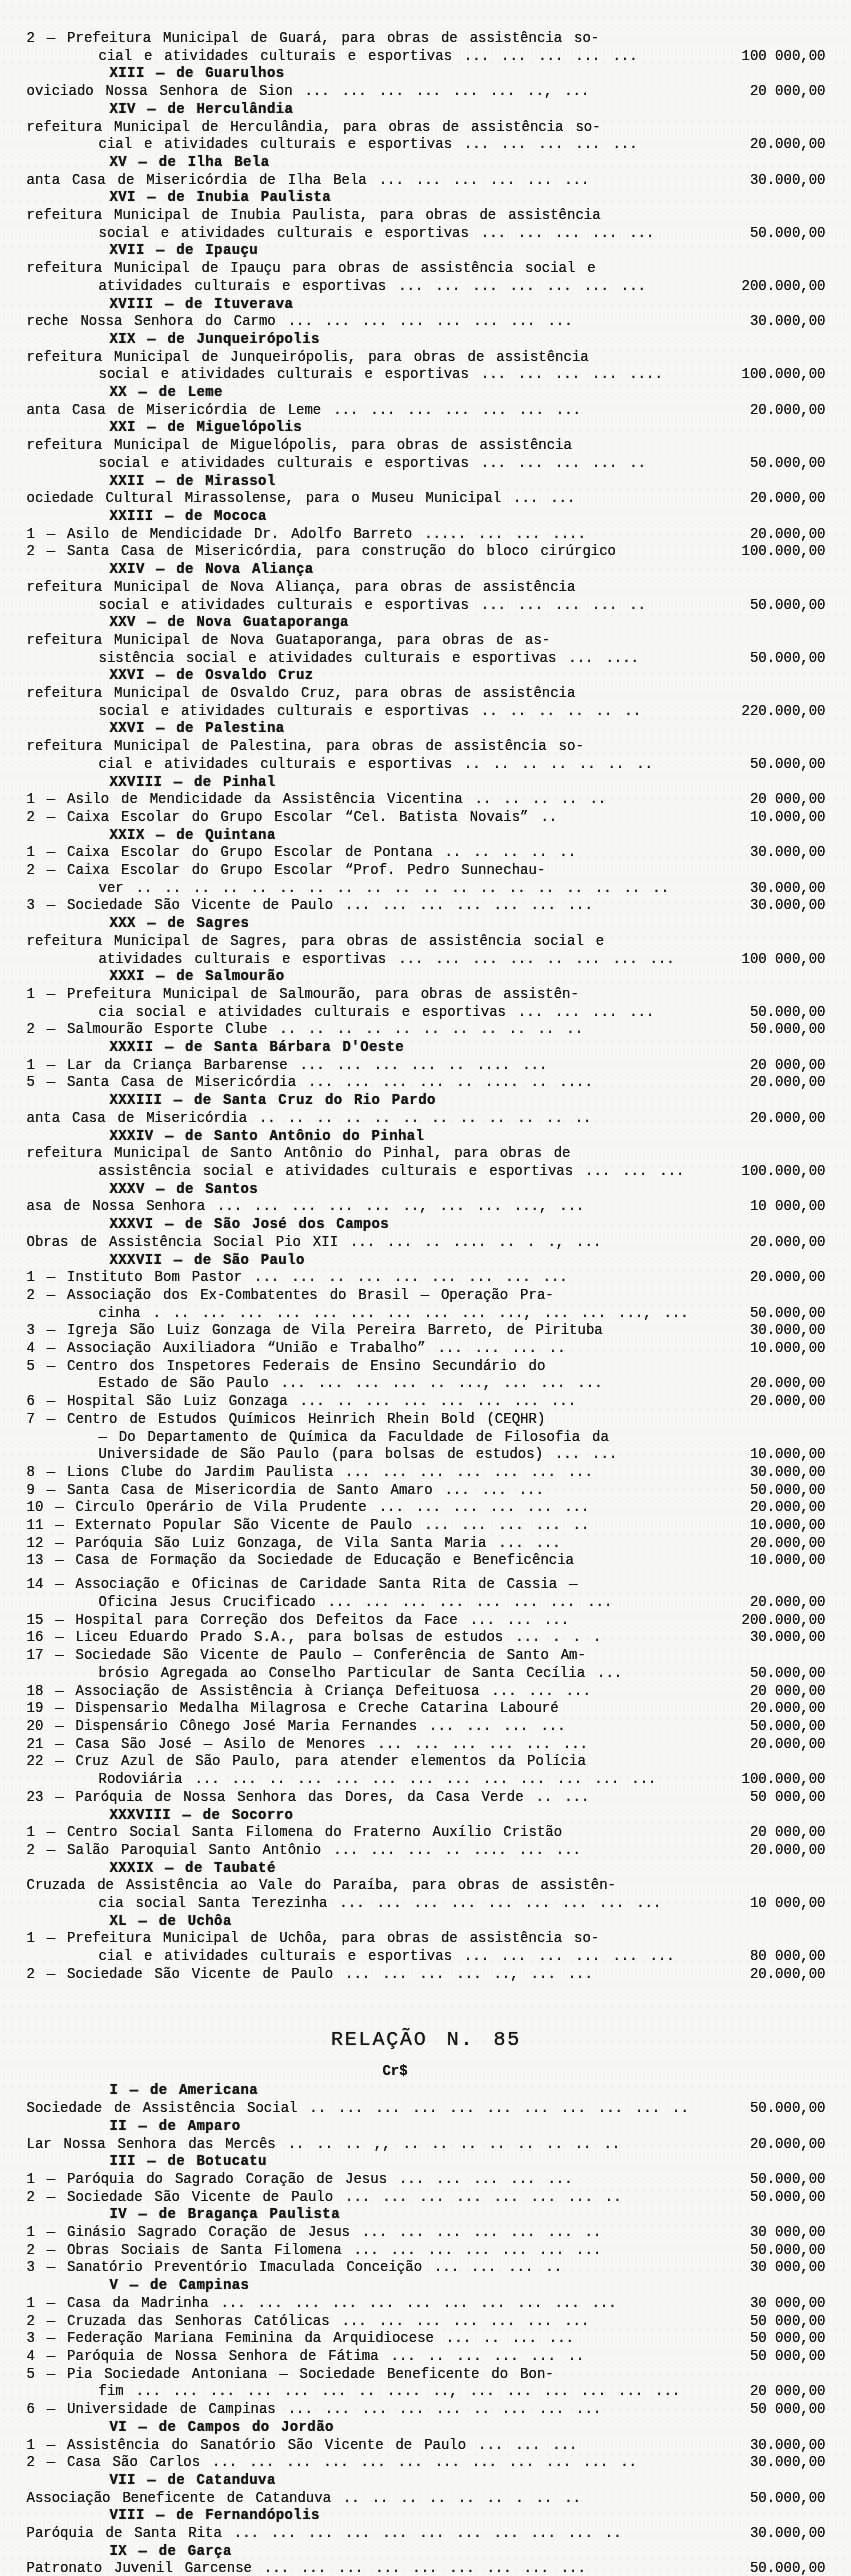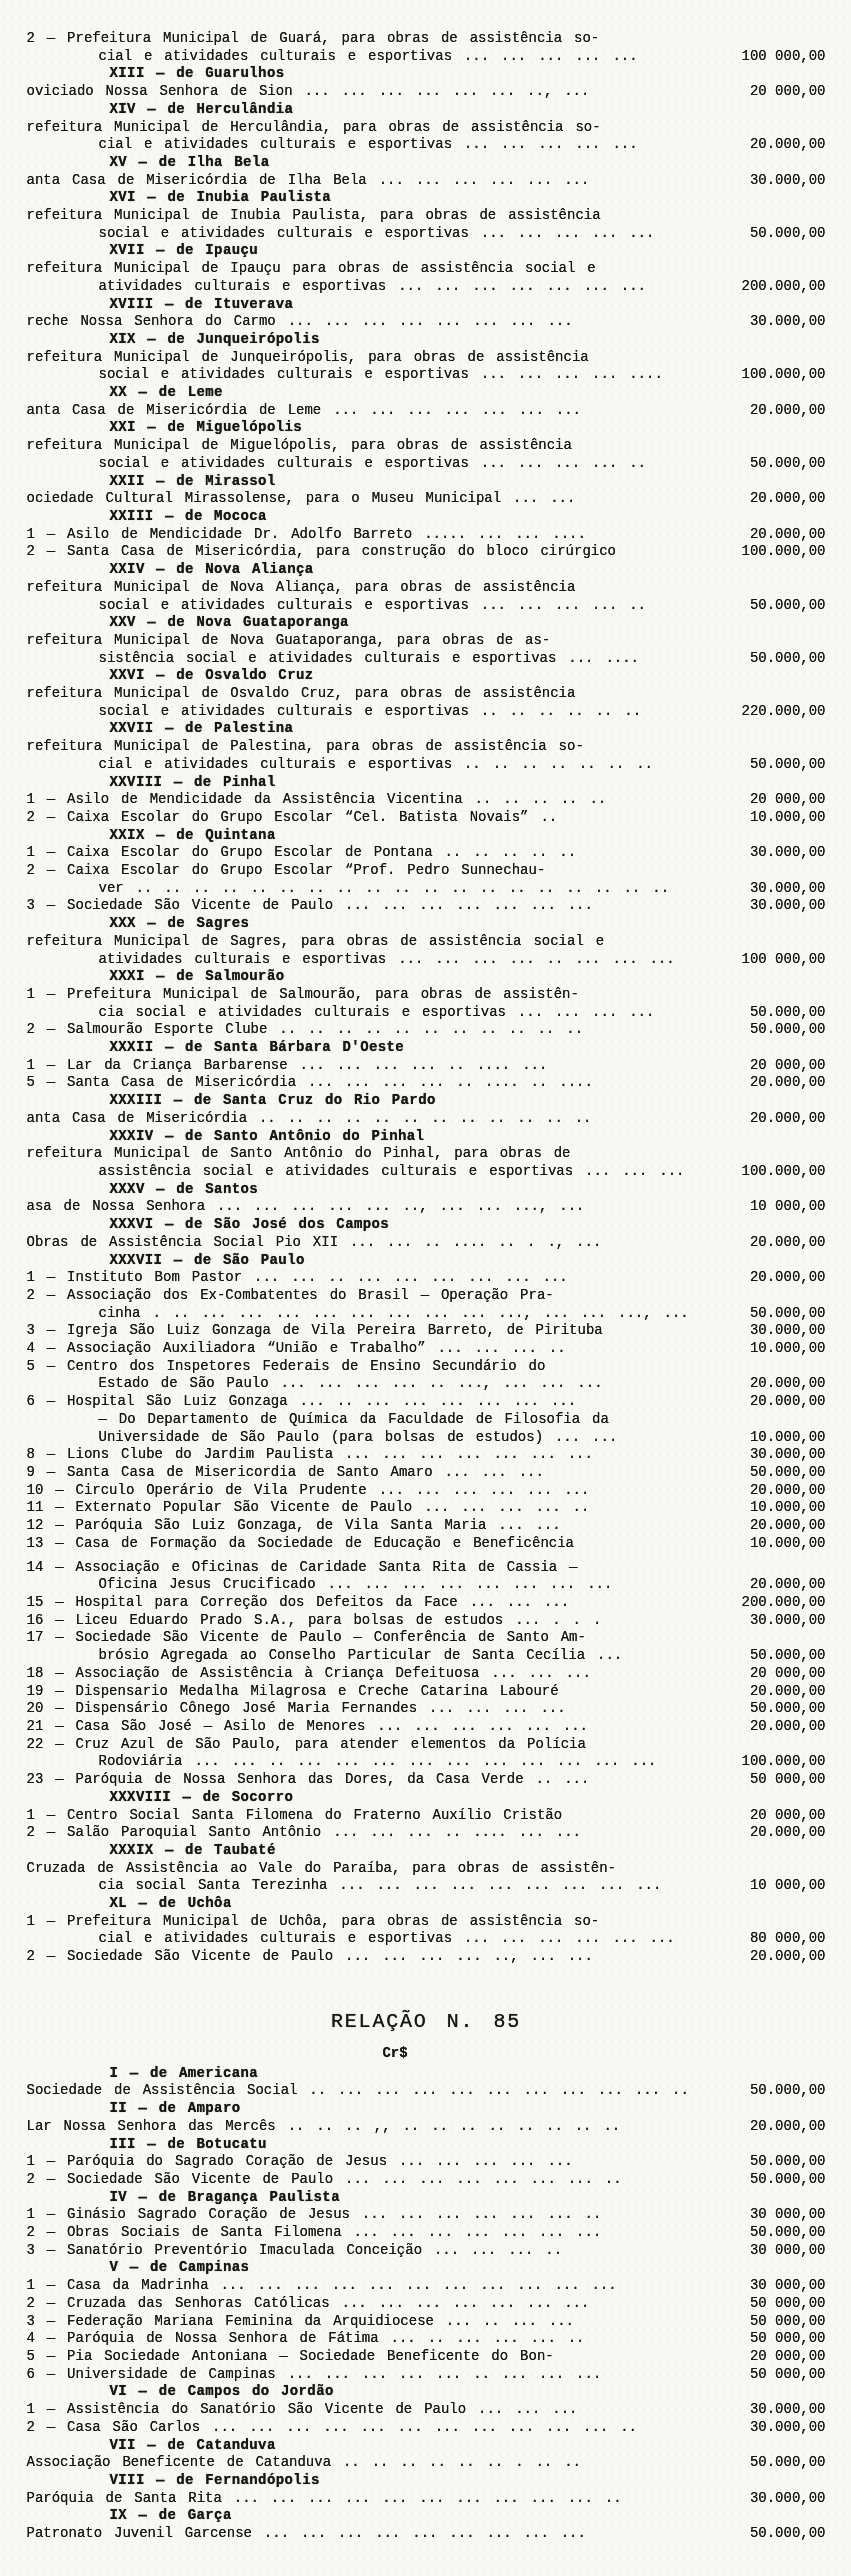--- a/index.html
+++ b/index.html
@@ -137,21 +137,21 @@
           <div class="line"><span>refeitura Municipal de Nova Guataporanga, para obras de as-</span></div>
           <div class="line cont"><span>sistência social e atividades culturais e esportivas ... ....</span></div>
           <span class="v">50.000,00</span>
         </div>
         <div class="row head"><span>XXVI — de Osvaldo Cruz</span></div>
         <div class="row item">
           <div class="line"><span>refeitura Municipal de Osvaldo Cruz, para obras de assistência</span></div>
           <div class="line cont"><span>social e atividades culturais e esportivas .. .. .. .. .. ..</span></div>
           <span class="v">220.000,00</span>
         </div>
-        <div class="row head"><span>XXVII — de Palestina</span></div>
+        <div class="row head"><span>XXVI — de Palestina</span></div>
         <div class="row item">
           <div class="line"><span>refeitura Municipal de Palestina, para obras de assistência so-</span></div>
           <div class="line cont"><span>cial e atividades culturais e esportivas .. .. .. .. .. .. ..</span></div>
           <span class="v">50.000,00</span>
         </div>
         <div class="row head"><span>XXVIII — de Pinhal</span></div>
         <div class="row item">
           <div class="line"><span>1 — Asilo de Mendicidade da Assistência Vicentina .. .. .. .. ..</span></div>
           <span class="v">20 000,00</span>
         </div>
@@ -240,20 +240,21 @@
         <div class="row item">
           <div class="line"><span>5 — Centro dos Inspetores Federais de Ensino Secundário do</span></div>
           <div class="line cont"><span>Estado de São Paulo ... ... ... ... .. ..., ... ... ...</span></div>
           <span class="v">20.000,00</span>
         </div>
         <div class="row item">
           <div class="line"><span>6 — Hospital São Luiz Gonzaga ... .. ... ... ... ... ... ...</span></div>
           <span class="v">20.000,00</span>
         </div>
         <div class="row item">
+          <div class="line"><span>7 — Centro de Estudos Químicos Heinrich Rhein Bold (CEQHR)</span></div>
           <div class="line cont"><span>— Do Departamento de Química da Faculdade de Filosofia da</span></div>
           <div class="line cont"><span>Universidade de São Paulo (para bolsas de estudos) ... ...</span></div>
           <span class="v">10.000,00</span>
         </div>
         <div class="row item">
           <div class="line"><span>8 — Lions Clube do Jardim Paulista ... ... ... ... ... ... ...</span></div>
           <span class="v">30.000,00</span>
         </div>
         <div class="row item">
           <div class="line"><span>9 — Santa Casa de Misericordia de Santo Amaro ... ... ...</span></div>
@@ -394,20 +395,21 @@
         <div class="row item">
           <div class="line"><span>3 — Federação Mariana Feminina da Arquidiocese ... .. ... ...</span></div>
           <span class="v">50 000,00</span>
         </div>
         <div class="row item">
           <div class="line"><span>4 — Paróquia de Nossa Senhora de Fátima ... .. ... ... ... ..</span></div>
           <span class="v">50 000,00</span>
         </div>
         <div class="row item">
           <div class="line"><span>5 — Pia Sociedade Antoniana — Sociedade Beneficente do Bon-</span></div>
+          <div class="line cont"><span>fim ... ... ... ... ... ... .. .... .., ... ... ... ... ... ...</span></div>
           <span class="v">20 000,00</span>
         </div>
         <div class="row item">
           <div class="line"><span>6 — Universidade de Campinas ... ... ... ... ... .. ... ... ...</span></div>
           <span class="v">50 000,00</span>
         </div>
         <div class="row head"><span>VI — de Campos do Jordão</span></div>
         <div class="row item">
           <div class="line"><span>1 — Assistência do Sanatório São Vicente de Paulo ... ... ...</span></div>
           <span class="v">30.000,00</span>

